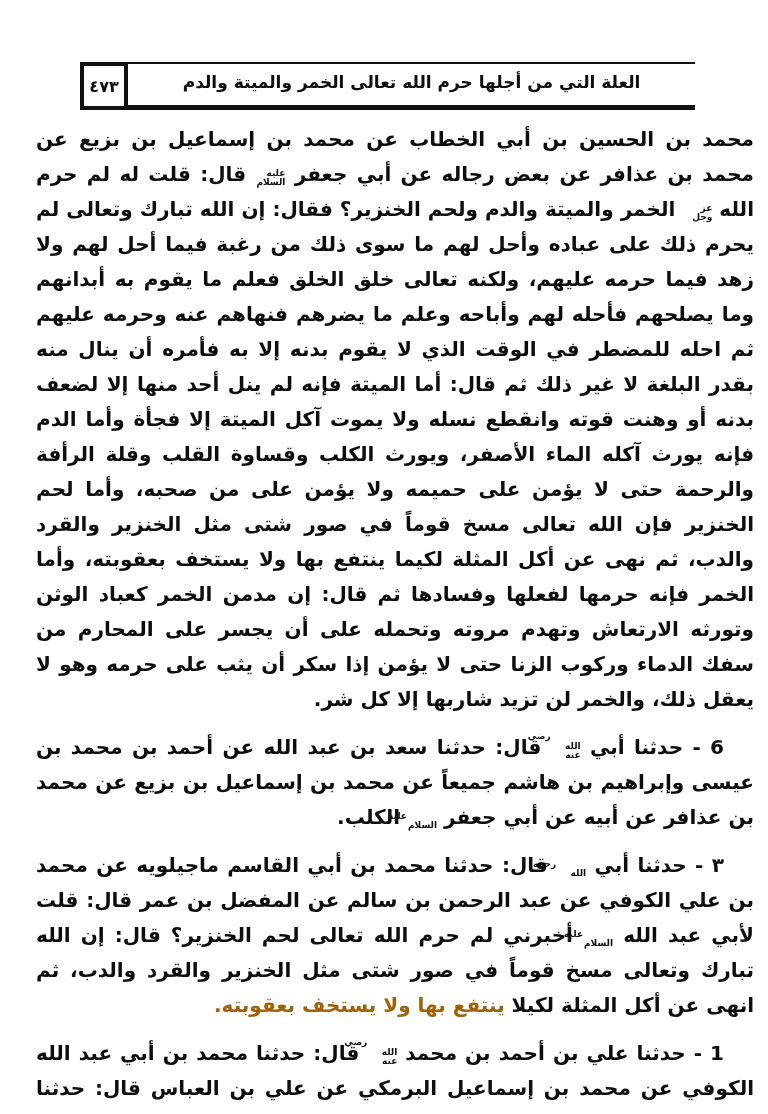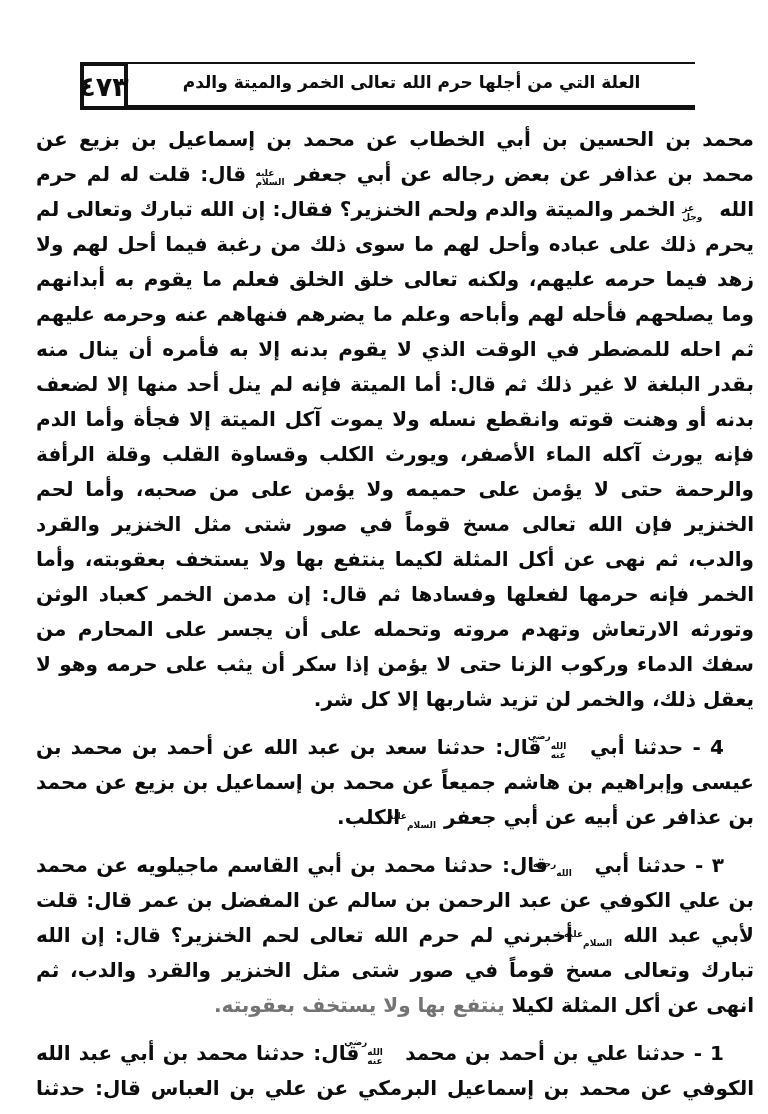--- a/index.html
+++ b/index.html
@@ -32,21 +32,21 @@
   }
   .page-num-box {
     width: 40px;
     margin-top: -2px;
     margin-bottom: -5px;
     border: 4px solid #111;
     background: #fff;
     display: flex;
     align-items: center;
     justify-content: center;
-    font-size: 27px;
+    font-size: 16px;
     font-weight: bold;
     letter-spacing: 1px;
   }
   .header-title {
     flex: 1;
     display: flex;
     align-items: center;
     justify-content: center;
     font-size: 17px;
     font-weight: bold;
@@ -70,40 +70,40 @@
   }
   .para.indent {
     text-indent: 30px;
   }
   .honorific {
     display: inline-block;
     max-width: 30px;
     font-size: 9px;
     font-weight: bold;
     line-height: 1.05;
-    text-align: left;
+    text-align: right;
     vertical-align: -4px;
     white-space: normal;
   }
   .faded {
-    color: #737373;
+    color: #a16207;
   }
 </style>
 </head>
 <body>
 
 <div class="page">
 
   <header class="header-band">
     <div class="page-num-box">
       <span>٤٧٣</span>
     </div>
     <div class="header-title">العلة التي من أجلها حرم الله تعالى الخمر والميتة والدم</div>
   </header>
 
   <main class="body-text">
       <p class="para"><span class="">محمد بن الحسين بن أبي الخطاب عن محمد بن إسماعيل بن بزيع عن محمد بن عذافر عن بعض رجاله عن أبي جعفر </span><span class="honorific">عليه السلام</span><span class=""> قال: قلت له لم حرم الله </span><span class="honorific">عز وجل</span><span class=""> الخمر والميتة والدم ولحم الخنزير؟ فقال: إن الله تبارك وتعالى لم يحرم ذلك على عباده وأحل لهم ما سوى ذلك من رغبة فيما أحل لهم ولا زهد فيما حرمه عليهم، ولكنه تعالى خلق الخلق فعلم ما يقوم به أبدانهم وما يصلحهم فأحله لهم وأباحه وعلم ما يضرهم فنهاهم عنه وحرمه عليهم ثم احله للمضطر في الوقت الذي لا يقوم بدنه إلا به فأمره أن ينال منه بقدر البلغة لا غير ذلك ثم قال: أما الميتة فإنه لم ينل أحد منها إلا لضعف بدنه أو وهنت قوته وانقطع نسله ولا يموت آكل الميتة إلا فجأة وأما الدم فإنه يورث آكله الماء الأصفر، ويورث الكلب وقساوة القلب وقلة الرأفة والرحمة حتى لا يؤمن على حميمه ولا يؤمن على من صحبه، وأما لحم الخنزير فإن الله تعالى مسخ قوماً في صور شتى مثل الخنزير والقرد والدب، ثم نهى عن أكل المثلة لكيما ينتفع بها ولا يستخف بعقوبته، وأما الخمر فإنه حرمها لفعلها وفسادها ثم قال: إن مدمن الخمر كعباد الوثن وتورثه الارتعاش وتهدم مروته وتحمله على أن يجسر على المحارم من سفك الدماء وركوب الزنا حتى لا يؤمن إذا سكر أن يثب على حرمه وهو لا يعقل ذلك، والخمر لن تزيد شاربها إلا كل شر.</span></p>
-      <p class="para indent"><span class="">4 - حدثنا أبي </span><span class="honorific">رضي الله عنه</span><span class=""> قال: حدثنا سعد بن عبد الله عن أحمد بن محمد بن عيسى وإبراهيم بن هاشم جميعاً عن محمد بن إسماعيل بن بزيع عن محمد بن عذافر عن أبيه عن أبي جعفر </span><span class="honorific">عليه السلام</span><span class=""> الكلب.</span></p>
+      <p class="para indent"><span class="">6 - حدثنا أبي </span><span class="honorific">رضي الله عنه</span><span class=""> قال: حدثنا سعد بن عبد الله عن أحمد بن محمد بن عيسى وإبراهيم بن هاشم جميعاً عن محمد بن إسماعيل بن بزيع عن محمد بن عذافر عن أبيه عن أبي جعفر </span><span class="honorific">عليه السلام</span><span class=""> الكلب.</span></p>
       <p class="para indent"><span class="">٣ - حدثنا أبي </span><span class="honorific">رحمه الله</span><span class=""> قال: حدثنا محمد بن أبي القاسم ماجيلويه عن محمد بن علي الكوفي عن عبد الرحمن بن سالم عن المفضل بن عمر قال: قلت لأبي عبد الله </span><span class="honorific">عليه السلام</span><span class=""> أخبرني لم حرم الله تعالى لحم الخنزير؟ قال: إن الله تبارك وتعالى مسخ قوماً في صور شتى مثل الخنزير والقرد والدب، ثم انهى عن أكل المثلة لكيلا </span><span class="faded">ينتفع بها ولا يستخف بعقوبته.</span></p>
       <p class="para indent"><span class="">1 - حدثنا علي بن أحمد بن محمد </span><span class="honorific">رضي الله عنه</span><span class=""> قال: حدثنا محمد بن أبي عبد الله الكوفي عن محمد بن إسماعيل البرمكي عن علي بن العباس قال: حدثنا القاسم</span></p>
     </main>
 
 </div>
 
 </body></html>

